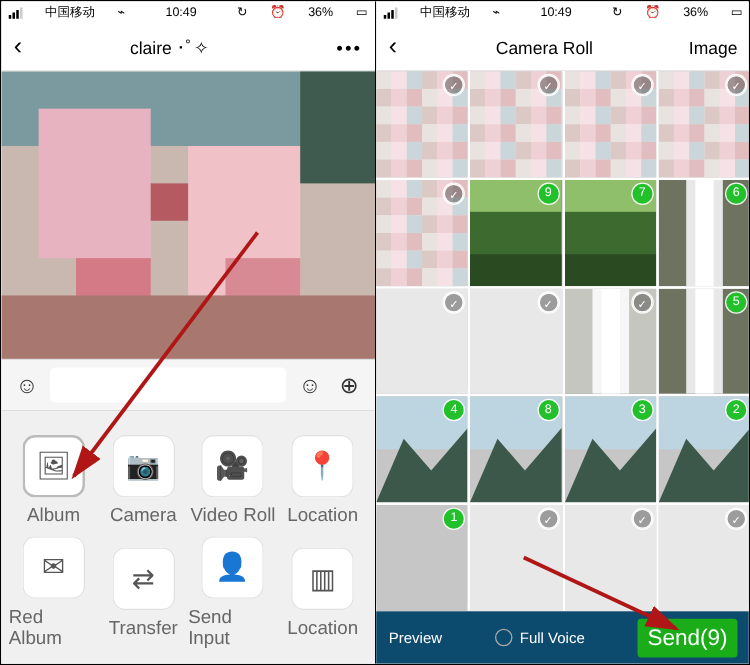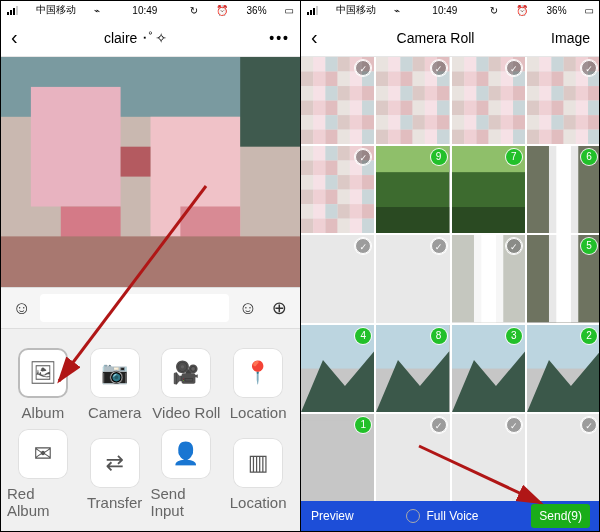--- a/index.html
+++ b/index.html
@@ -110,33 +110,33 @@
     box-shadow: 0 0 0 1px rgba(255,255,255,0.9);
   }
   .badge.empty {
     background: rgba(80,80,80,0.5);
     border: 1px solid #fff;
   }
   .badge.empty::before {
     content: "✓"; font-size: 9px; color: #fff;
   }
   .bottombar {
-    height: 30px; background: #1d4ed8; color: #fff;
+    height: 42px; background: #0c4a6e; color: #fff;
     display: flex; align-items: center; padding: 0 10px;
     font-size: 12px; gap: 4px;
   }
   .bottombar .preview { flex: 0 0 auto; }
   .bottombar .full { flex: 1; display: flex; align-items: center; gap: 6px; justify-content: center; }
   .bottombar .radio {
     width: 14px; height: 14px; border: 1.5px solid #aaa; border-radius: 50%;
     display: inline-block;
   }
   .bottombar .sendbtn {
     background: #1aad19; color: #fff; border: none; border-radius: 3px;
-    padding: 5px 8px; font-size: 12px;
+    padding: 5px 8px; font-size: 18px;
   }
 
   
   svg.arrows {
     position: absolute; inset: 0; width: 600px; height: 532px;
     pointer-events: none; z-index: 50;
   }
 </style>
 </head>
 <body>

